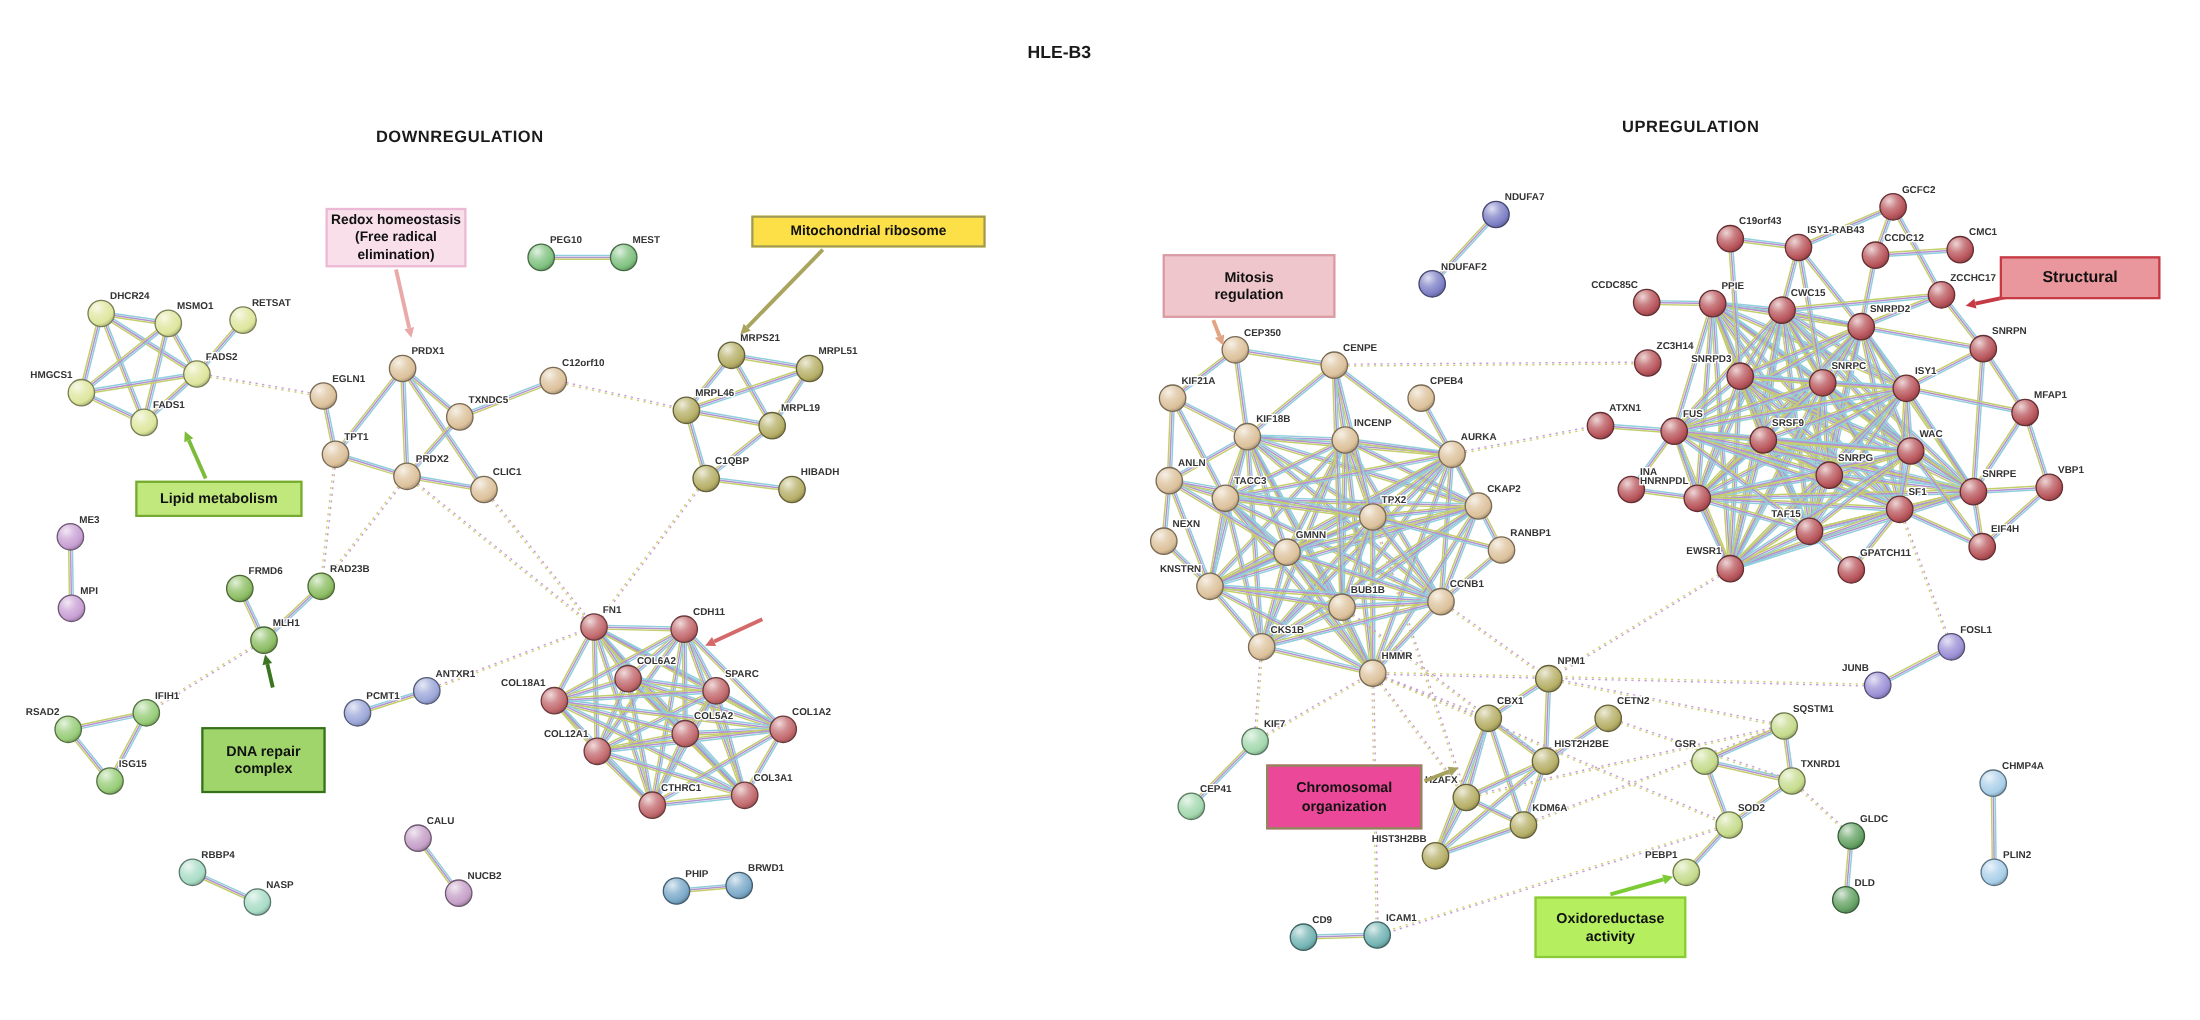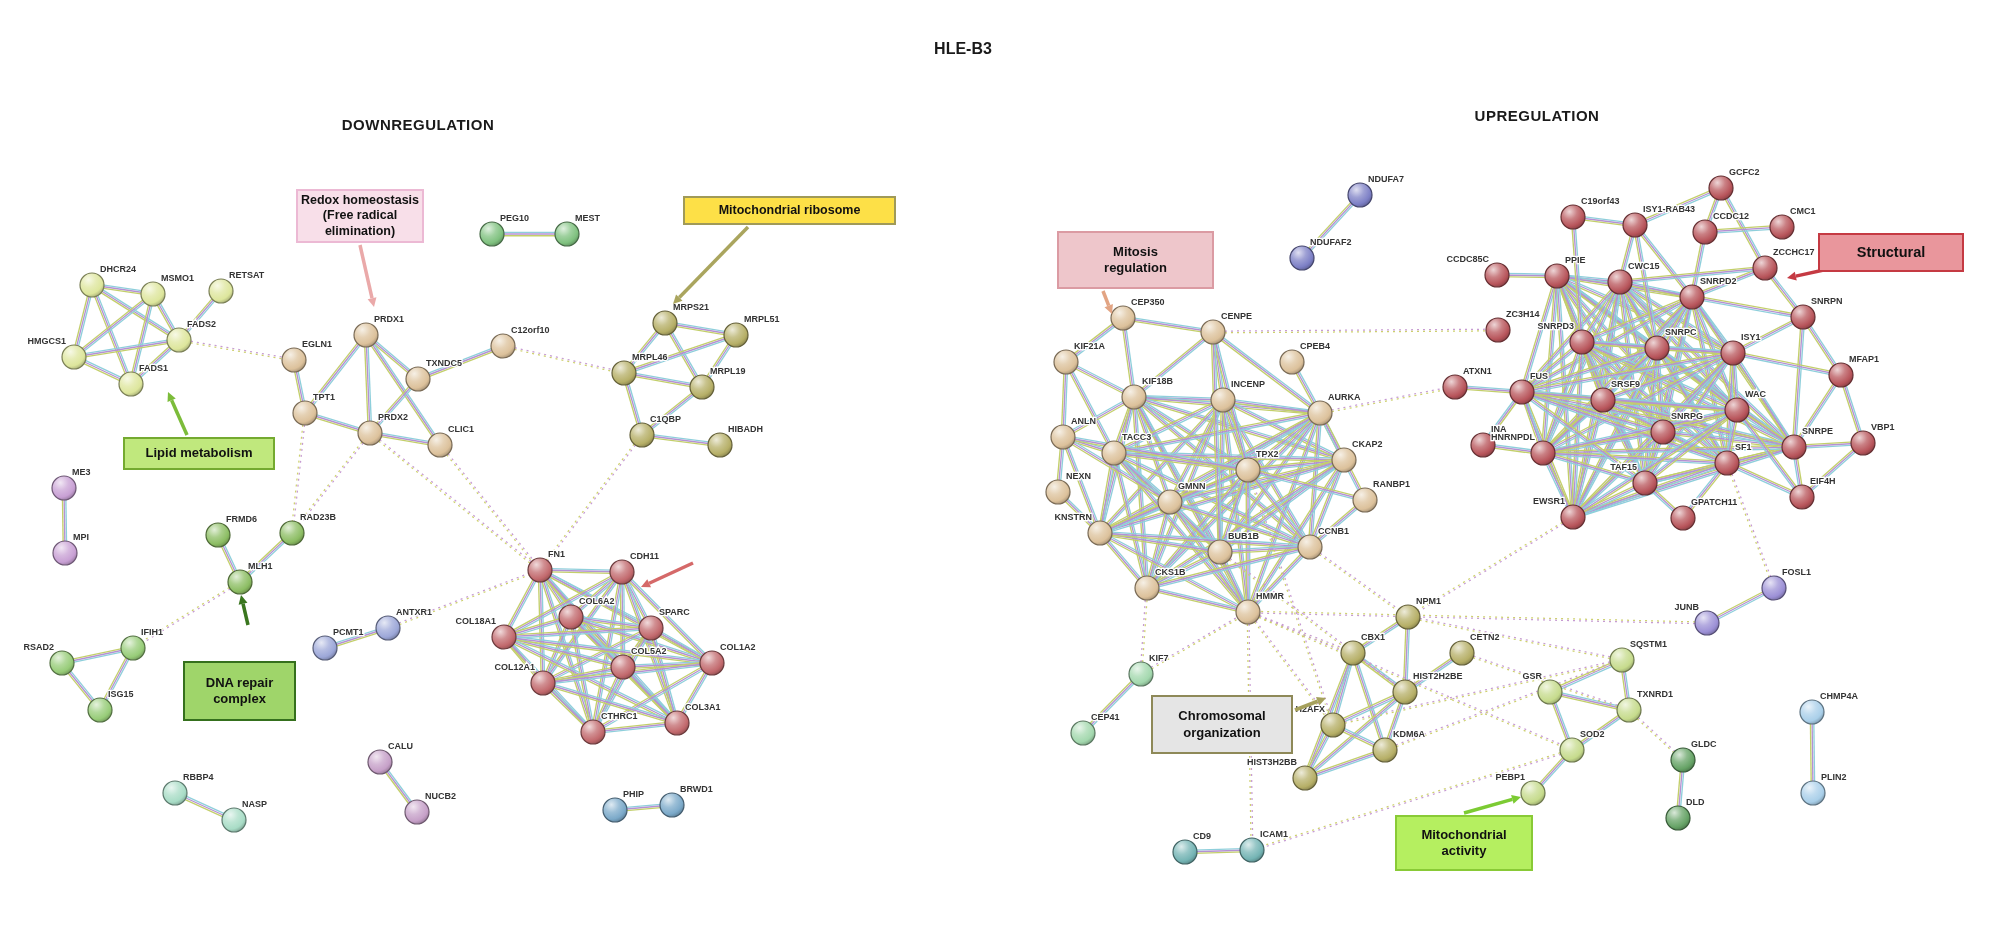--- a/index.html
+++ b/index.html
@@ -1716,17 +1716,17 @@
     <div class="ann" style="left: 296px; top: 189px; width: 128px; height: 54px; background: rgb(248, 223, 233); border-color: rgb(236, 185, 212); font-size: 12.5px;">Redox homeostasis
 (Free radical
 elimination)</div>
     <div class="ann" style="left: 683px; top: 196px; width: 213px; height: 29px; background: #fde047; border-color: rgb(160, 154, 88); font-size: 12.5px;">Mitochondrial ribosome</div>
     <div class="ann" style="left: 123px; top: 437px; width: 152px; height: 33px; background: rgb(192, 232, 125); border-color: rgb(116, 170, 48); font-size: 13px;">Lipid metabolism</div>
     <div class="ann" style="left: 183px; top: 661px; width: 113px; height: 60px; background: rgb(159, 213, 106); border-color: rgb(53, 112, 29); font-size: 13px;">DNA repair
 complex</div>
     <div class="ann" style="left: 1057px; top: 231px; width: 157px; height: 58px; background: rgb(238, 198, 203); border-color: rgb(219, 155, 163); font-size: 13px;">Mitosis
 regulation</div>
     <div class="ann" style="left: 1818px; top: 233px; width: 146px; height: 39px; background: rgb(233, 150, 156); border-color: rgb(197, 58, 67); font-size: 14.5px;">Structural</div>
-    <div class="ann" style="left: 1151px; top: 695px; width: 142px; height: 59px; background: #e5e5e5; border-color: rgb(142, 137, 88); font-size: 13px;">Chromosomal
+    <div class="ann" style="left: 1151px; top: 695px; width: 142px; height: 59px; background: #ec4899; border-color: rgb(142, 137, 88); font-size: 13px;">Chromosomal
 organization</div>
-    <div class="ann" style="left: 1395px; top: 815px; width: 138px; height: 56px; background: rgb(181, 239, 96); border-color: rgb(137, 202, 54); font-size: 13px;">Mitochondrial
+    <div class="ann" style="left: 1395px; top: 815px; width: 138px; height: 56px; background: rgb(181, 239, 96); border-color: rgb(137, 202, 54); font-size: 13px;">Oxidoreductase
 activity</div>
   </div>
 
 </body></html>

